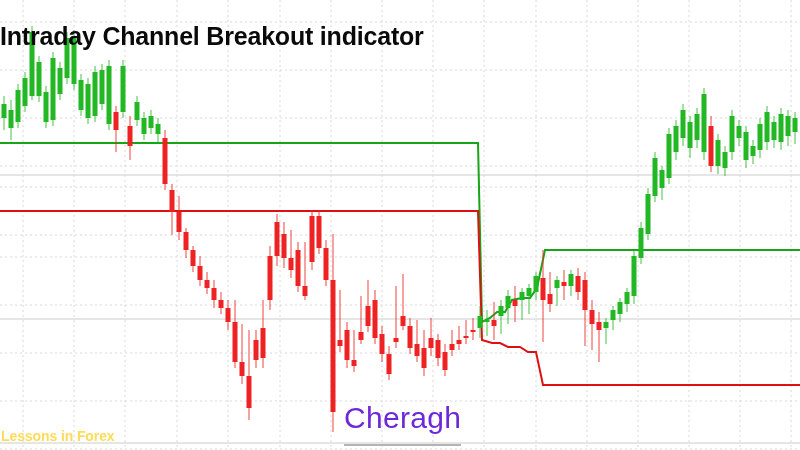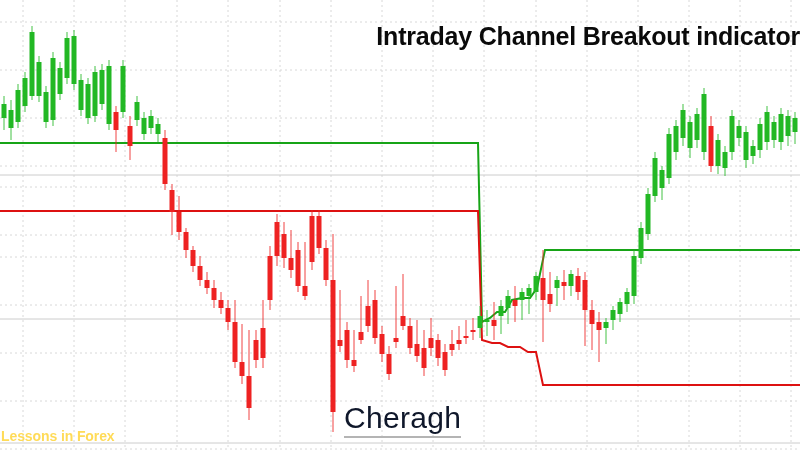--- a/index.html
+++ b/index.html
@@ -3,30 +3,30 @@
 <meta charset="utf-8">
 <style>
   * { margin:0; padding:0; box-sizing:border-box; }
   html,body { width:800px; height:450px; overflow:hidden; background:#ffffff;
     font-family:"Liberation Sans", sans-serif; }
   #stage { position:relative; width:800px; height:450px; background:#ffffff; }
 
   #chart-svg { position:absolute; left:0; top:0; width:800px; height:450px; display:block; }
 
   #chart-title {
-    position:absolute; left:0; top:22px; width:800px; text-align:right;
+    position:absolute; left:0; top:22px; width:800px; text-align:left;
     font-size:25px; font-weight:bold; color:#0a0a0a; letter-spacing:-0.2px;
     font-family:"Liberation Sans", sans-serif; z-index:5;
   }
 
   #watermark {
     position:absolute; left:344px; top:402px; z-index:4;
-    font-size:30px; color:#0f172a; font-weight:400;
+    font-size:30px; color:#6d28d9; font-weight:400;
     font-family:"Liberation Sans", sans-serif; letter-spacing:0.3px;
-    border-bottom:2px solid #b4b4b4; padding-bottom:2px; line-height:1.05;
+    border-bottom:2px solid #b4b4b4; padding-bottom:10px; line-height:1.05;
   }
 
   #source-credit {
     position:absolute; left:1px; top:428px; z-index:4;
     font-size:14px; color:#ffdb57; font-weight:700;
     font-family:"Liberation Sans", sans-serif; letter-spacing:-0.1px;
   }
 </style>
 </head>
 <body>

